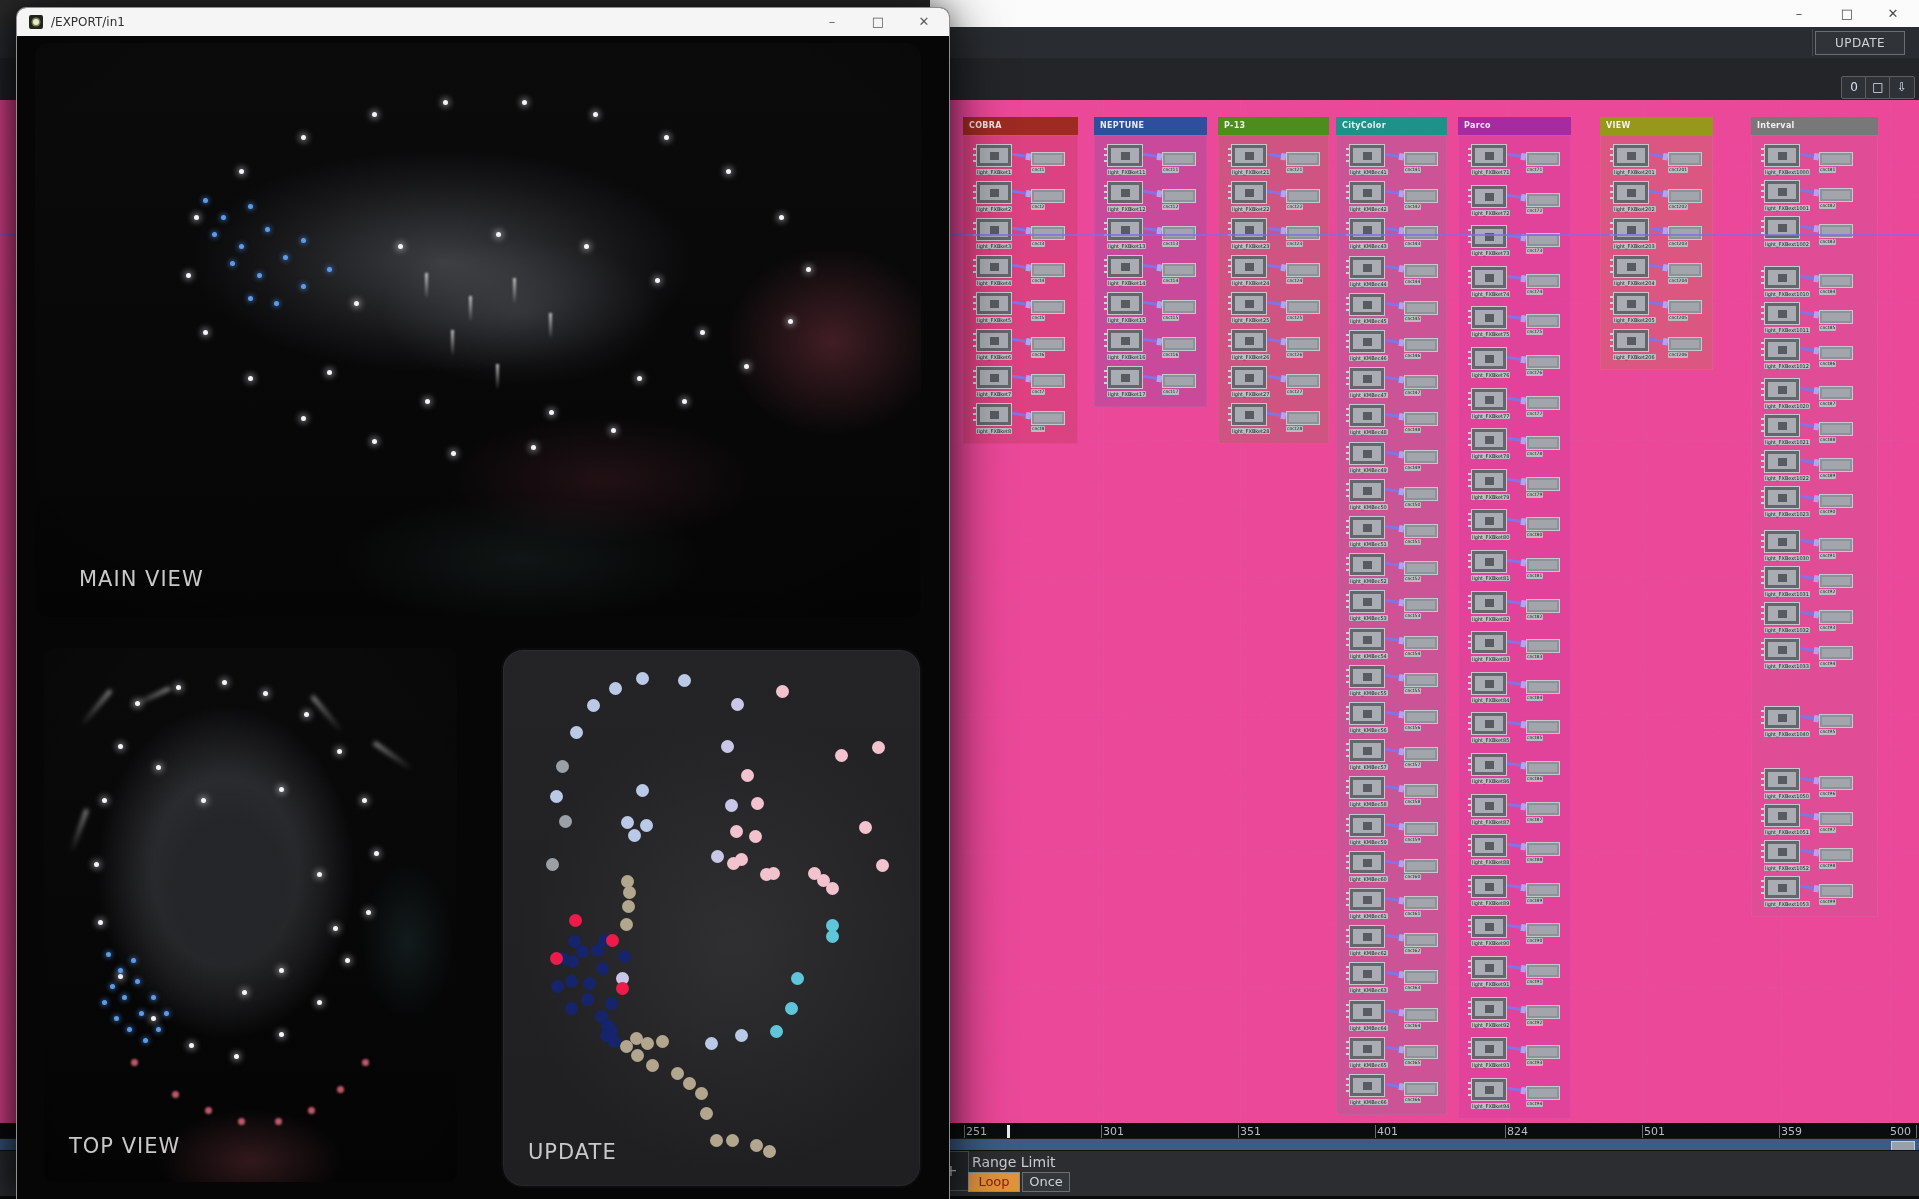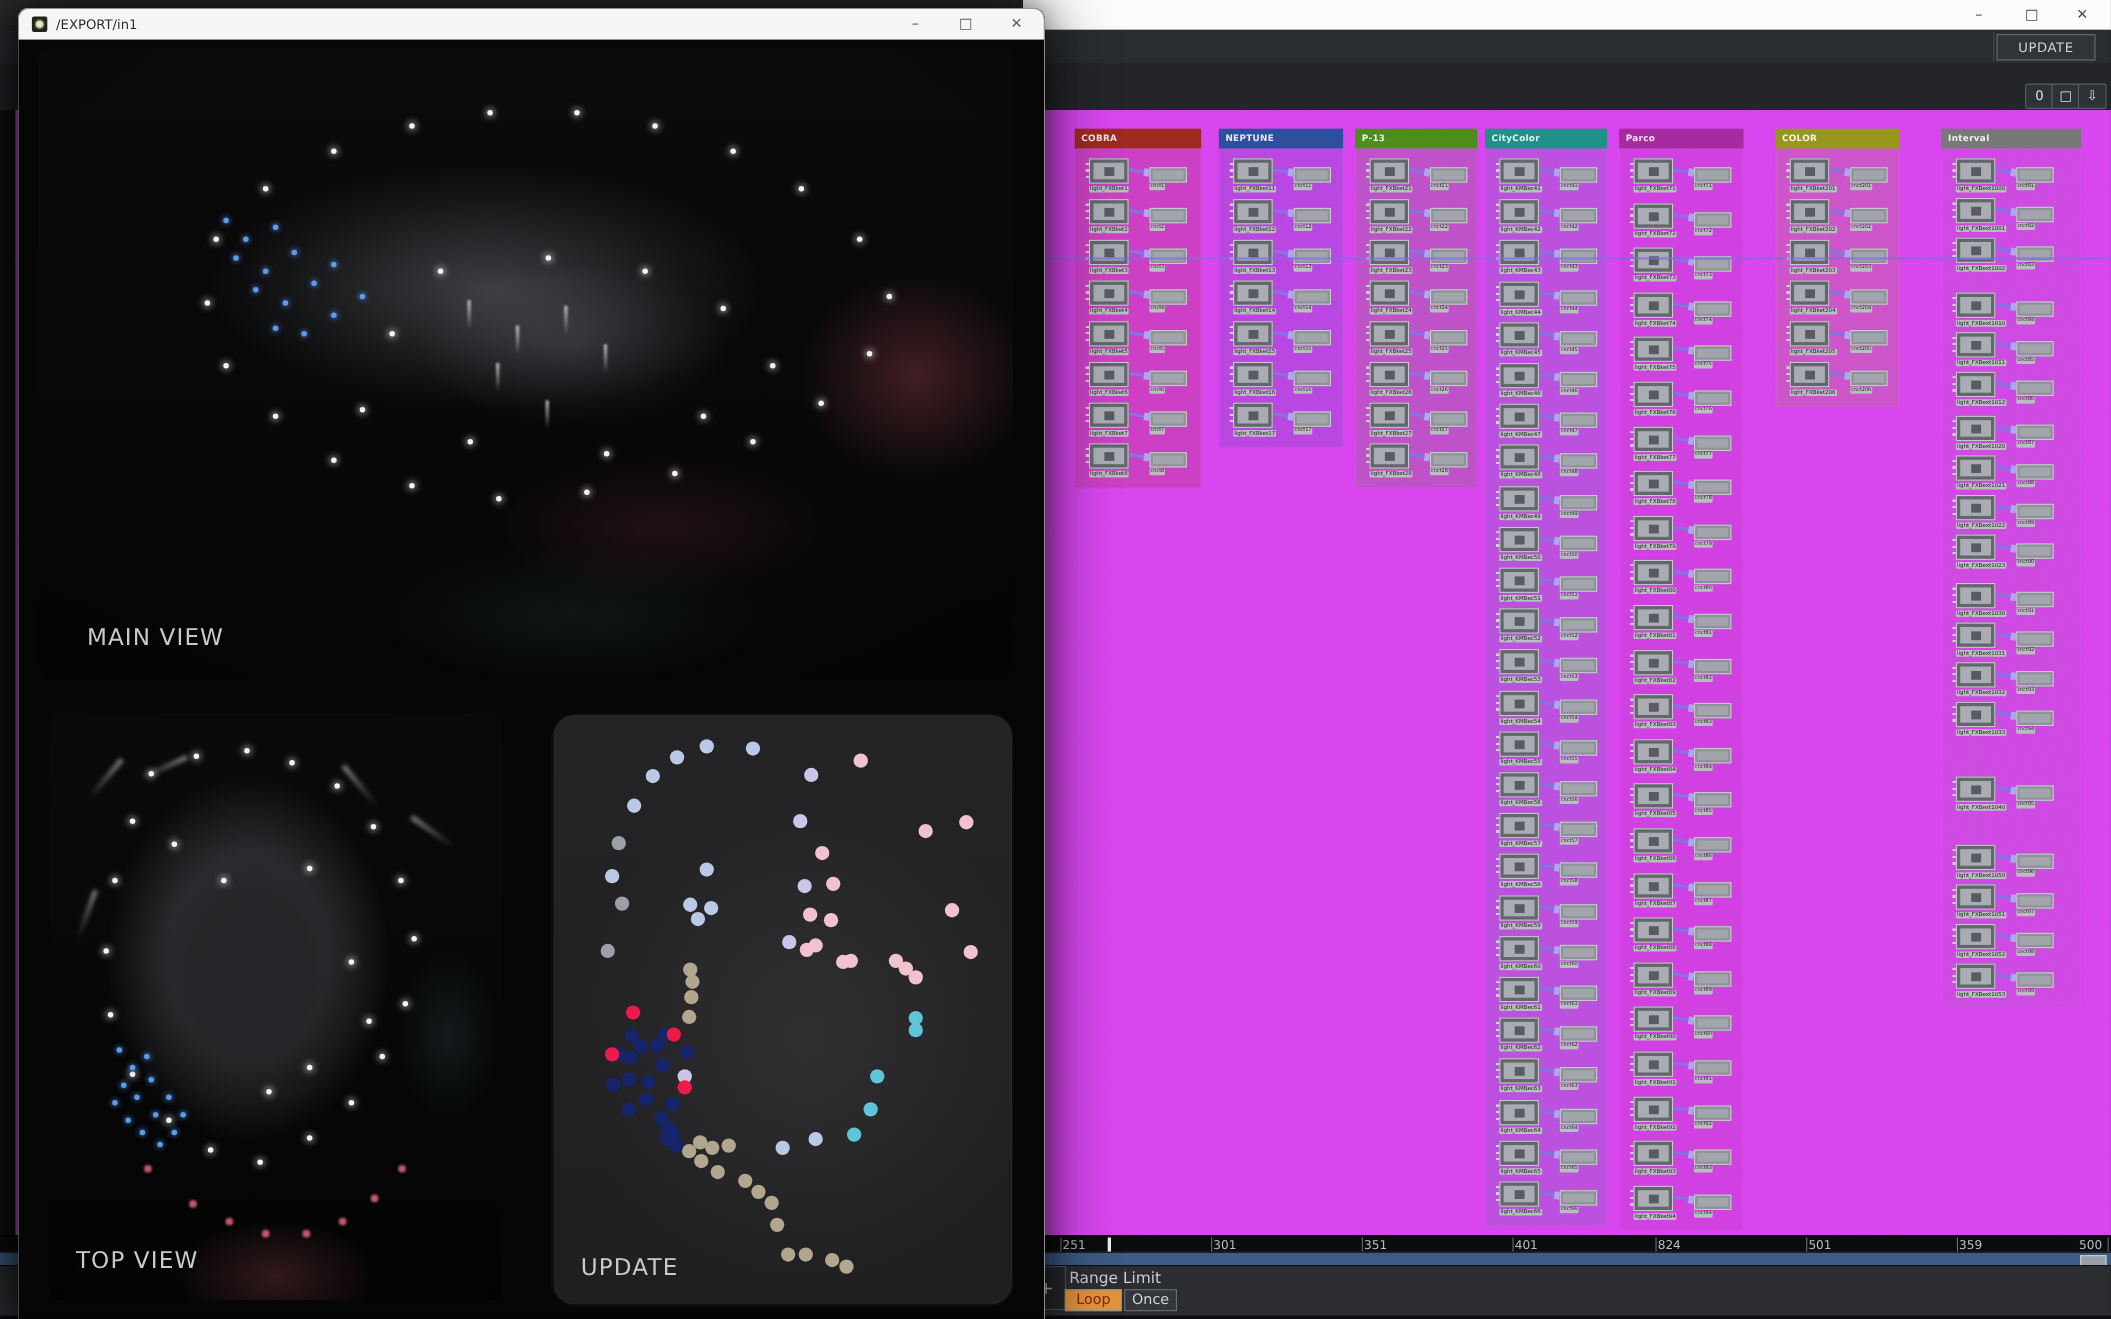--- a/index.html
+++ b/index.html
@@ -13,21 +13,21 @@
   .winctl{position:absolute;top:0;height:27px;width:40px;text-align:center;line-height:27px;font-size:13px;color:#4a4a4a;cursor:default;}
   #toolbar1{left:0;top:27px;right:0;height:31px;background:#292c30;border-bottom:1px solid #17181b;}
   #toolbar1 .seam{position:absolute;left:1812px;top:2px;bottom:2px;width:1px;background:#46494e;}
   #update-btn{position:absolute;right:14px;top:4px;width:88px;height:22px;background:#303338;border:1px solid #6a6d72;
               color:#cfd2d7;font-size:12px;text-align:center;line-height:22px;letter-spacing:.5px;}
   #toolbar2{left:0;top:58px;right:0;height:42px;background:#232529;border-bottom:1px solid #121316;}
   .sq-btn{position:absolute;top:18px;width:24px;height:21px;background:#2e3135;border:1px solid #5a5e64;border-radius:2px;
           color:#d6e2f2;font-size:12px;text-align:center;line-height:21px;}
 
   
-  #canvas{left:14px;top:100px;right:0;height:1023px;background:#d946ef;overflow:hidden;}
+  #canvas{left:0;top:100px;right:0;height:1023px;background:#ec4899;overflow:hidden;}
   #canvas::before{content:'';position:absolute;inset:-260px;
      background-image:radial-gradient(rgba(140,140,195,.13) 1px,transparent 1.3px);
      background-size:13px 9px;transform:rotate(-18deg);opacity:.5;}
   #canvas::after{content:'';position:absolute;inset:-260px;
      background-image:radial-gradient(rgba(150,130,200,.10) 1px,transparent 1.3px);
      background-size:17px 11px;transform:rotate(14deg);opacity:.35;}
   .vgrid{position:absolute;top:0;bottom:0;width:1px;background:rgba(150,150,210,.07);}
   .hgrid{position:absolute;left:0;right:0;height:1px;background:rgba(150,150,210,.06);}
   #hwire{position:absolute;left:0;right:0;top:134px;height:2px;background:rgba(125,110,230,.75);z-index:3;}
 
@@ -1118,21 +1118,21 @@
           <div class="wire"></div>
           <div class="smallnode">
             <div class="inner"></div>
           </div>
           <div class="nlabel big">light_FXBket94</div>
           <div class="nlabel small">cnct94</div>
         </div>
       </div>
     </div>
     <div class="group" style="left: 1600px; top: 17px; width: 113px;">
-      <div class="group-header" style="background: rgb(151, 151, 28);">COLOR</div>
+      <div class="group-header" style="background: rgb(151, 151, 28);">VIEW</div>
       <div class="group-body" style="height: 235px; background: rgba(151, 151, 28, 0.18);">
         <div class="node-row" style="top: 8px;">
           <div class="bignode">
             <div class="stubs"></div>
             <div class="inner"></div>
             <div class="glyph"></div>
           </div>
           <div class="wire"></div>
           <div class="smallnode">
             <div class="inner"></div>

